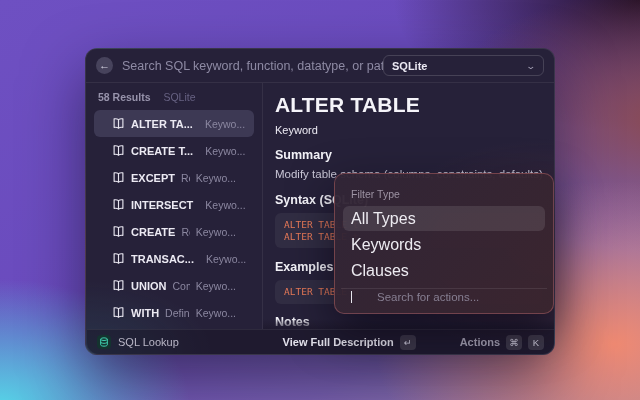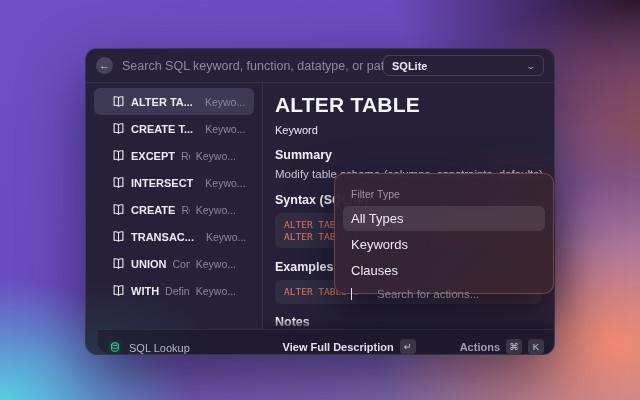--- a/index.html
+++ b/index.html
@@ -64,38 +64,38 @@
   .h-examples{ margin-top:12px; }
   .h-notes   { margin-top:11px; }
   .sec-text { font-size:11.5px; color:#c9c6d6; margin-top:6px; white-space:nowrap; }
   .code-block { margin-top:6px; background:rgba(255,255,255,0.055); border-radius:6px;
     padding:6px 9px; font-family:"DejaVu Sans Mono", monospace; font-size:9.5px;
     line-height:1.22; color:#e87a58; white-space:pre; overflow:hidden; }
   .main-fade { position:absolute; left:0; right:0; bottom:0; height:10px;
     background:linear-gradient(rgba(38,33,57,0), rgba(30,25,45,0.85)); pointer-events:none; }
 
   
-  .popup { position:absolute; left:248px; top:124px; width:220px; height:121px;
+  .popup { position:absolute; left:248px; top:124px; width:220px; height:141px;
     border-radius:10px; padding:6px 8px 8px;
     background:linear-gradient(130deg, rgba(49,37,54,0.97) 0%, rgba(58,37,46,0.97) 100%);
     border:1px solid rgba(233,125,125,0.35);
     box-shadow:0 18px 45px rgba(5,0,15,0.55);
     display:flex; flex-direction:column; z-index:5; }
   .popup-label { font-size:10.5px; color:#9d93a3; padding:8px 8px 6px; }
   .popup-option { height:25px; border-radius:6px; display:flex; align-items:center;
-    padding:0 8px; font-size:13px; color:#edebf1; margin-bottom:1px; }
+    padding:0 8px; font-size:16px; color:#edebf1; margin-bottom:1px; }
   .popup-option.selected { background:rgba(255,255,255,0.10); }
   .popup-divider { height:1px; background:rgba(255,255,255,0.09); margin:4px -2px 0; }
   .popup-search { height:26px; display:flex; align-items:center; padding:0 8px;gap:23px; }
   .caret { width:1px; height:12px; background:#e8e6ee; margin-right:2px; }
   .popup-search-text { font-size:11.5px; color:#877f92; }
 
   
-  .footer { position:absolute; left:12px; right:0; bottom:0; height:25px;
-    display:flex; align-items:flex-end; padding:0 10px;
+  .footer { position:absolute; left:1px; right:0; bottom:0; height:25px;
+    display:flex; align-items:center; padding:0 10px;
     border-top:1px solid rgba(255,255,255,0.07);
     background:rgba(20,17,32,0.38); border-radius:0 0 12px 12px; }
   .app-icon { width:14px; height:14px; border-radius:4px; background:#14332f;
     display:flex; align-items:center; justify-content:center; flex:none; }
   .app-name { font-size:11px; color:#b9b6c6; margin-left:7px; }
   .footer-spacer { flex:1; }
   .footer-btn { display:flex; align-items:center;margin-left:26px; }
   .primary-label { font-size:11px; font-weight:700; color:#e5e3ee; }
   .secondary-label { font-size:11px; font-weight:600; color:#a6a2b5; }
   .keycap { height:15px; min-width:16px; margin-left:6px; border-radius:4px;
@@ -115,20 +115,24 @@
     <div class="search-input">Search SQL keyword, function, datatype, or pattern...</div>
     <div class="dropdown">
       <span class="dropdown-label">SQLite</span>
       <span class="chevron">⌄</span>
     </div>
   </div>
 
   <div class="content">
 
     <div class="sidebar">
+      <div class="sidebar-header">
+        <span class="results-count">58 Results</span>
+        <span class="results-scope">SQLite</span>
+      </div>
       <div>
 
       <div class="list-item selected">
             <svg class="book-icon" viewBox="0 0 16 16" fill="none" stroke="#e8e6f0" stroke-width="1.4" stroke-linejoin="round" stroke-linecap="round">
               <path d="M8 3.2C6.6 2.2 4.7 2 2.6 2.3v10.4c2.1-.3 4 0 5.4 1 1.4-1 3.3-1.3 5.4-1V2.3C11.3 2 9.4 2.2 8 3.2z"></path>
               <line x1="8" y1="3.2" x2="8" y2="13.4"></line>
             </svg>
             <span class="li-title">ALTER TA...</span>
             <span class="li-sub">Modify ta...</span>
             <span class="li-badge">Keywo...</span>

